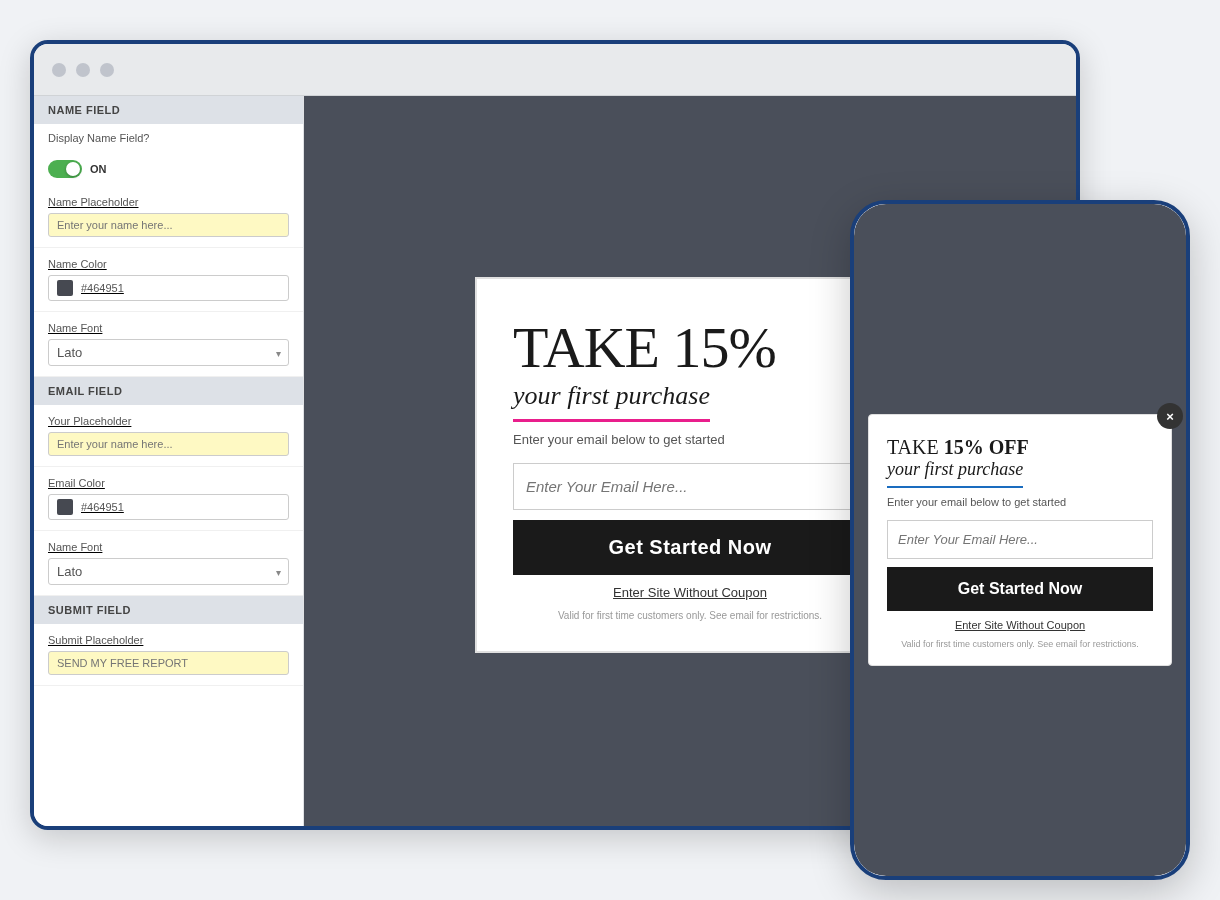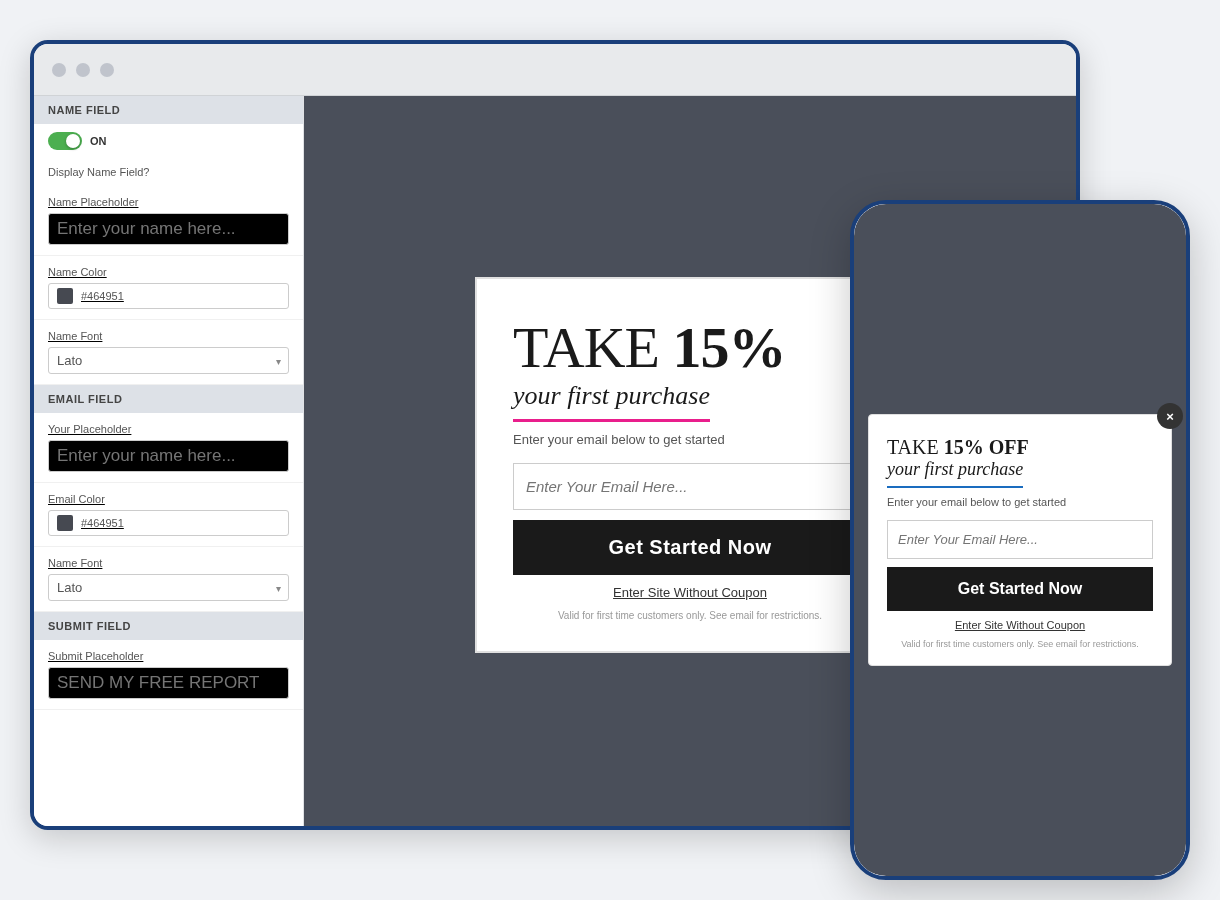--- a/index.html
+++ b/index.html
@@ -86,23 +86,23 @@
       font-size: 11px;
       color: #555;
       margin-bottom: 5px;
     }
 
     .sidebar-field input[type="text"] {
       width: 100%;
       padding: 5px 8px;
       border: 1px solid #ccc;
       border-radius: 3px;
-      font-size: 17px;
+      font-size: 11px;
       color: #888;
-      background: #000000;
+      background: #fef9c3;
     }
 
     .sidebar-field .color-swatch {
       display: flex;
       align-items: center;
       gap: 8px;
       border: 1px solid #ccc;
       border-radius: 3px;
       padding: 4px 8px;
       font-size: 11px;
@@ -200,21 +200,21 @@
     .popup-title-large {
       font-size: 58px;
       font-weight: 400;
       font-family: Georgia, serif;
       color: #1a1a1a;
       line-height: 1;
       letter-spacing: -1px;
     }
 
     .popup-title-large strong {
-      font-weight: 700;
+      font-weight: 400;
       font-family: Georgia, serif;
     }
 
     .popup-subtitle {
       font-size: 26px;
       font-family: Georgia, serif;
       color: #1a1a1a;
       font-style: italic;
       margin-top: 4px;
       padding-bottom: 8px;
@@ -404,25 +404,25 @@
       <div class="dot"></div>
     </div>
 
     <div class="desktop-content">
 
       <div class="sidebar">
 
         <div class="sidebar-section-header">NAME FIELD</div>
 
         <div class="toggle-row">
+          <label style="font-size:11px;color:#555;display:block;width:100%;">Display Name Field?</label>
+        </div>
+        <div class="toggle-row">
           <div class="toggle"></div>
           <span class="toggle-label">ON</span>
-        </div>
-        <div class="toggle-row">
-          <label style="font-size:11px;color:#555;display:block;width:100%;">Display Name Field?</label>
         </div>
 
         <div class="sidebar-field">
           <label>Name Placeholder</label>
           <input type="text" placeholder="Enter your name here..." style="">
         </div>
 
         <div class="sidebar-field">
           <label>Name Color</label>
           <div class="color-swatch">

